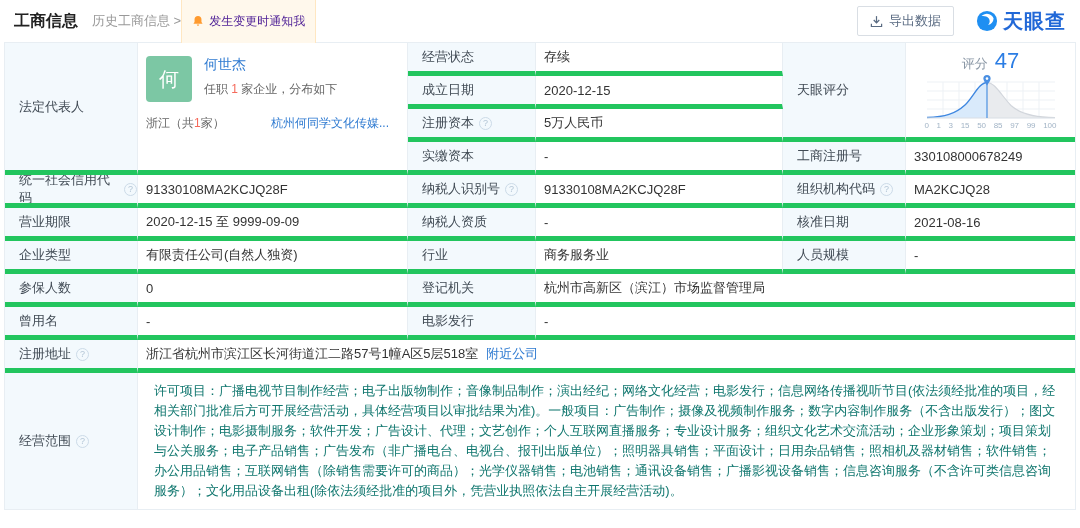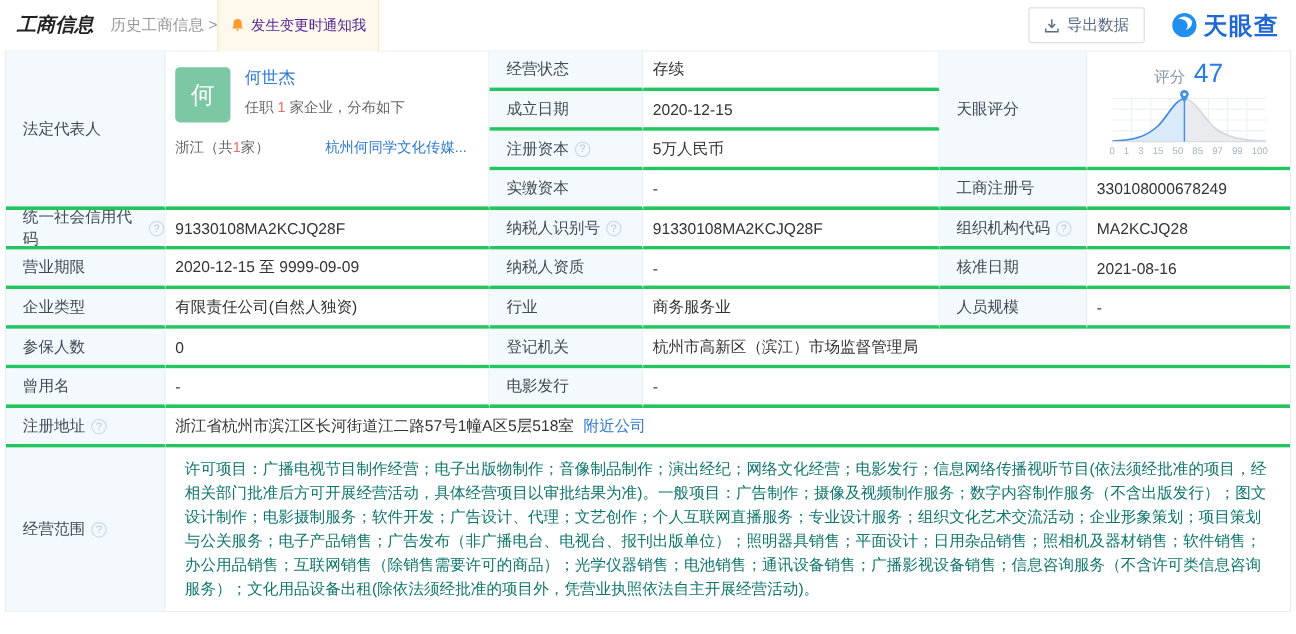--- a/index.html
+++ b/index.html
@@ -5,21 +5,21 @@
   * { box-sizing: border-box; }
   body {
     margin: 0; width: 1080px; background: #fff;
     font-family: "Liberation Sans", "DejaVu Sans", sans-serif;
     font-size: 13px; color: #333;
   }
   .page { padding: 0 4px; }
 
   
   .header { display: flex; align-items: center; height: 42px; padding: 0 10px; }
-  .title { font-size: 16px; font-weight: bold; color: #222; font-style: italic; }
+  .title { font-size: 16px; font-weight: bold; color: #222; }
   .history { margin-left: 14px; color: #999; font-size: 13px; cursor: pointer; }
   .badge {
     display: inline-flex; align-items: center; gap: 5px;
     background: #fff8ec; border: 1px solid #ffe7c2; color: #4c1d95;
     font-size: 12px; padding: 16px 10px; border-radius: 2px; cursor: pointer;
   }
   .spacer { flex: 1; }
   .export-btn {
     display: inline-flex; align-items: center; gap: 6px;
     border: 1px solid #d9dee4; border-radius: 2px; padding: 5px 12px;
@@ -28,21 +28,21 @@
   .logo { display: flex; align-items: center; gap: 5px; margin-left: 22px; cursor: pointer; }
   .logo-text { color: #2168d7; font-weight: bold; font-size: 20px; letter-spacing: 1px; }
 
   
   .grid {
     display: grid;
     grid-template-columns: 133px 270px 128px 247px 123px 1fr;
     grid-template-rows: repeat(10, 33px) auto;
     border: 1px solid #e8eef3;
   }
-  .cell { border-right: 1px solid #e8eef3; border-bottom: 3px solid #22c55e;
+  .cell { border-right: 1px solid #e8eef3; border-bottom: 5px solid #22c55e;
           display: flex; align-items: center; overflow: hidden; min-width: 0; }
   .label { background: #f3f9fd; padding-left: 14px; color: #404a54; }
   .value { padding-left: 8px; background: #fff; }
   .no-r { border-right: none; }
   .no-b { border-bottom: none; }
 
   .help {
     width: 13px; height: 13px; border: 1px solid #ccdbe8; border-radius: 50%;
     color: #b4c6d6; font-size: 9px; line-height: 11px; text-align: center;
     margin-left: 5px; flex: none; cursor: pointer;

